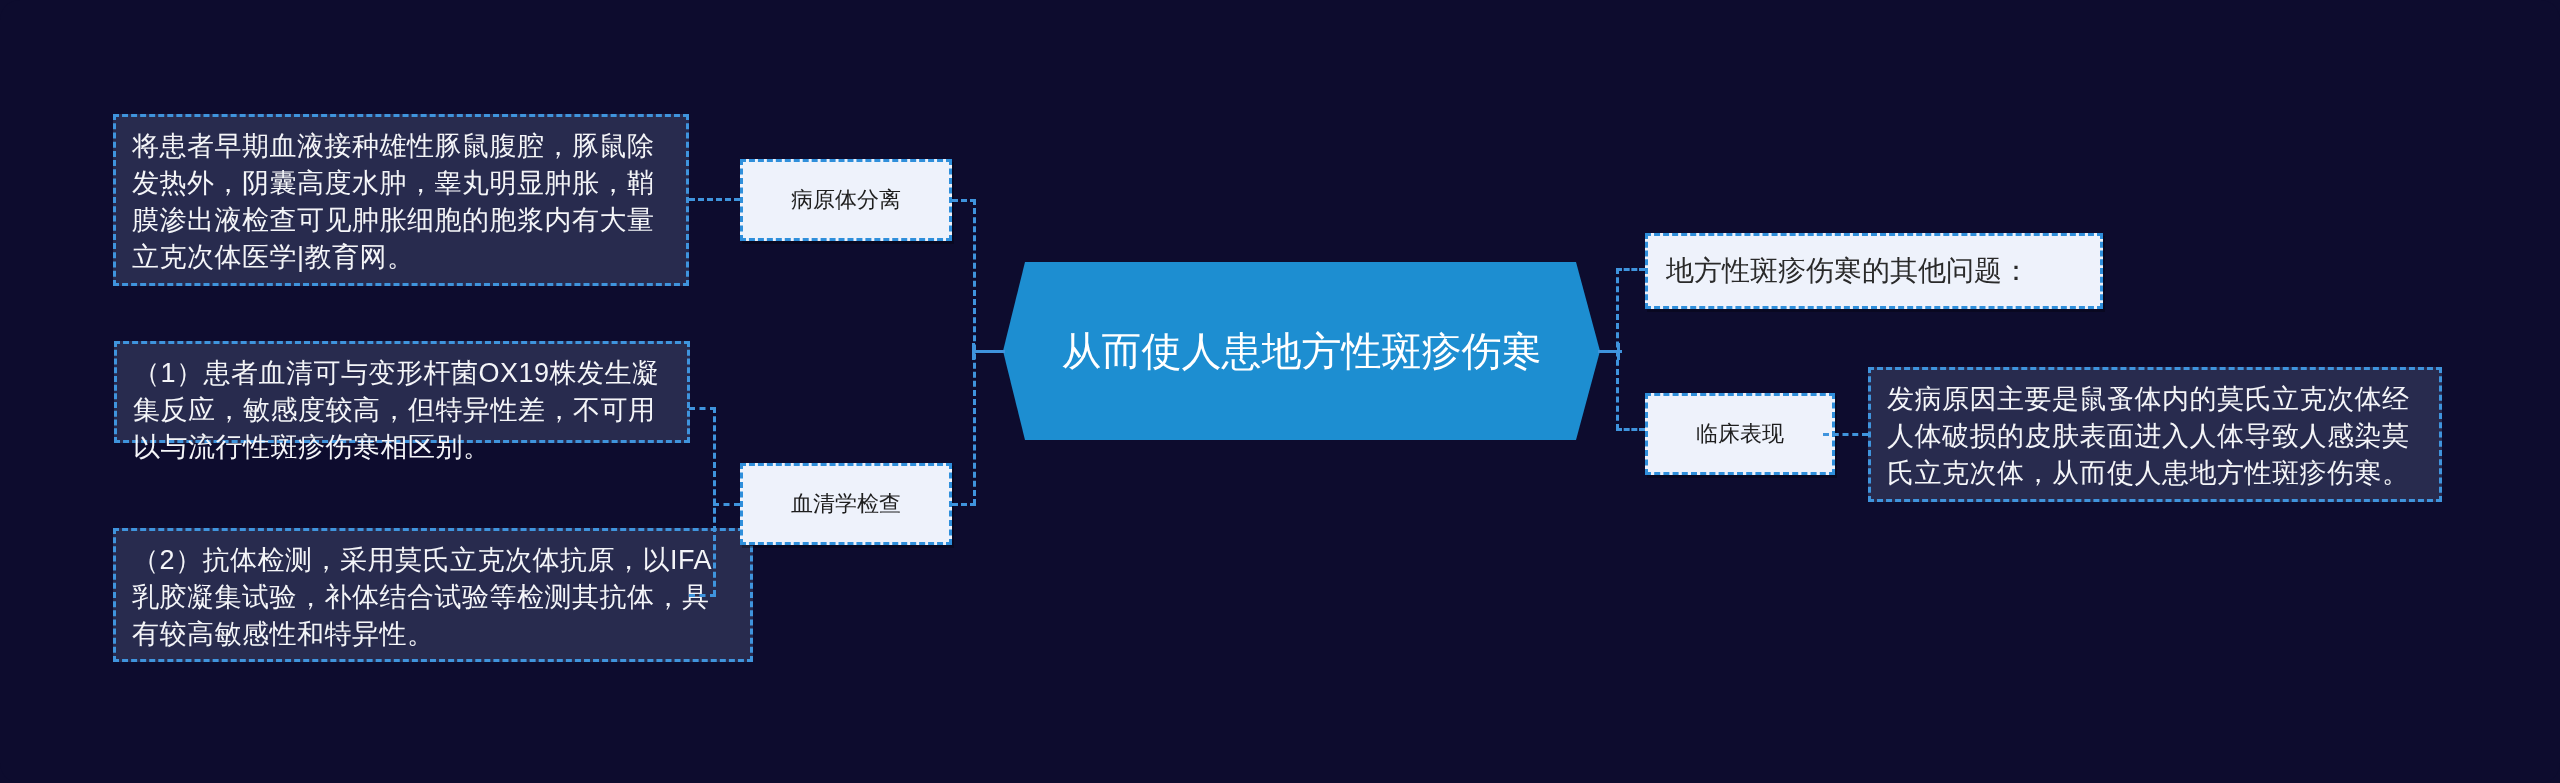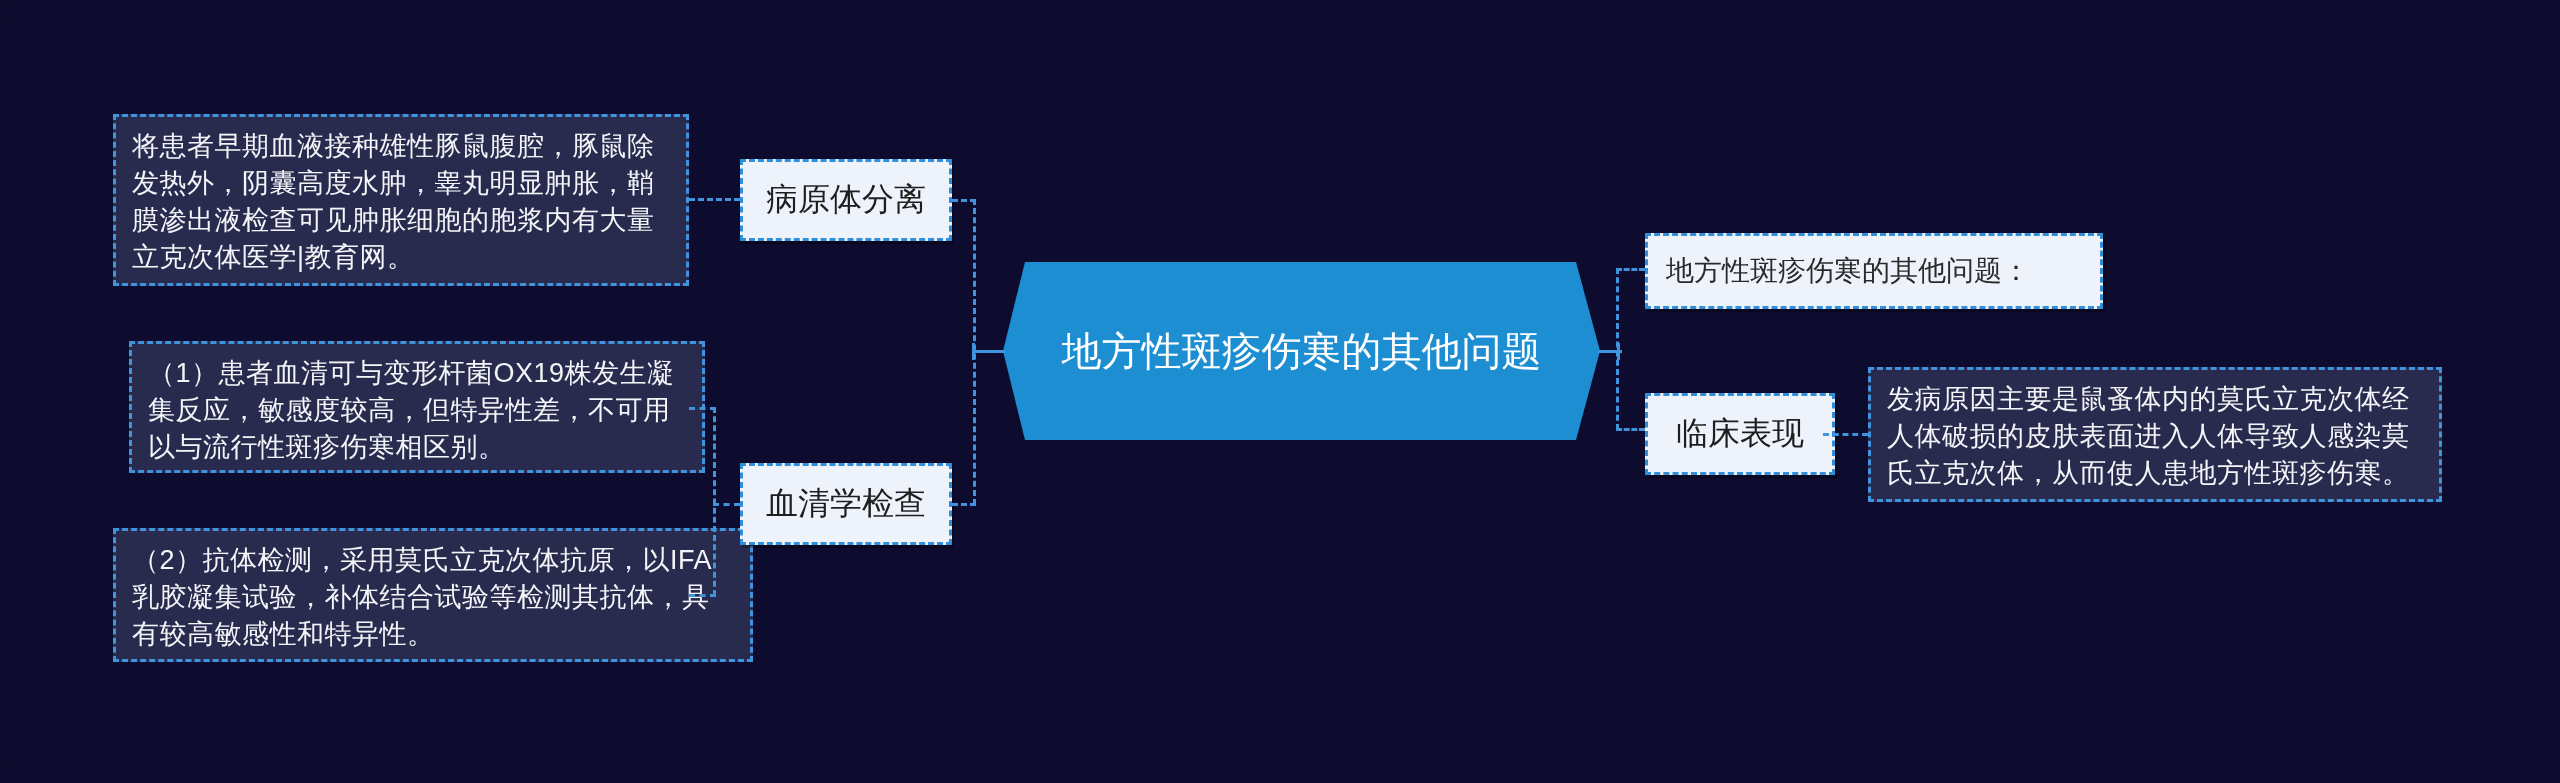--- a/index.html
+++ b/index.html
@@ -32,21 +32,21 @@
     padding:11px 16px 8px 16px;
     letter-spacing:0.5px;
   }
   
   .label-box{
     position:absolute;
     background:var(--label-fill);
     border:3px dashed #2f8fdb;
     color:var(--label-text);
     display:flex;align-items:center;justify-content:center;
-    font-size:32px;
+    font-size:22px;
     box-shadow:2px 3px 0 rgba(0,0,0,0.28);
   }
   .heading-box{
     position:absolute;
     background:var(--label-fill);
     border:3px dashed #2f8fdb;
     color:#2a2a2a;
     display:flex;align-items:center;
     padding:0 18px;
     font-size:28px;
@@ -74,30 +74,30 @@
 <body>
 
 <div class="canvas">
 
   <div class="note-card" style="left:113px;top:114px;width:576px;height:172px;">将患者早期血液接种雄性豚鼠腹腔，豚鼠除发热外，阴囊高度水肿，睾丸明显肿胀，鞘膜渗出液检查可见肿胀细胞的胞浆内有大量立克次体医学|教育网。</div>
 
   <div class="label-box" style="left:740px;top:159px;width:212px;height:82px;">
     <span>病原体分离</span>
   </div>
 
-  <div class="note-card" style="left:129px;top:341px;width:576px;height:132px;">（1）患者血清可与变形杆菌OX19株发生凝集反应，敏感度较高，但特异性差，不可用以与流行性斑疹伤寒相区别。</div>
+  <div class="note-card" style="left:114px;top:341px;width:576px;height:102px;">（1）患者血清可与变形杆菌OX19株发生凝集反应，敏感度较高，但特异性差，不可用以与流行性斑疹伤寒相区别。</div>
 
   <div class="note-card" style="left:113px;top:528px;width:640px;height:134px;">（2）抗体检测，采用莫氏立克次体抗原，以IFA乳胶凝集试验，补体结合试验等检测其抗体，具有较高敏感性和特异性。</div>
 
   <div class="label-box" style="left:740px;top:463px;width:212px;height:82px;">
     <span>血清学检查</span>
   </div>
 
   <div class="center-node">
-    <div class="inner">地方性斑疹伤寒的其他问题</div>
+    <div class="inner">从而使人患地方性斑疹伤寒</div>
   </div>
 
   <div class="heading-box" style="left:1645px;top:233px;width:458px;height:76px;">
     <span>地方性斑疹伤寒的其他问题：</span>
   </div>
 
   <div class="label-box" style="left:1645px;top:393px;width:190px;height:82px;">
     <span>临床表现</span>
   </div>
 

